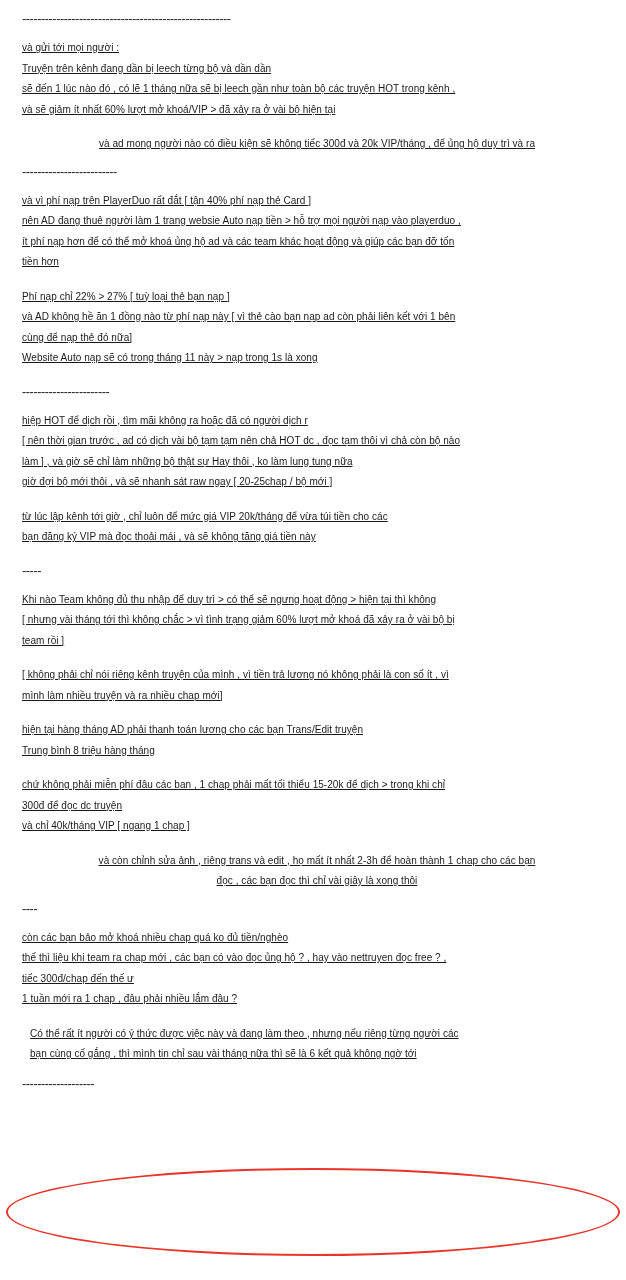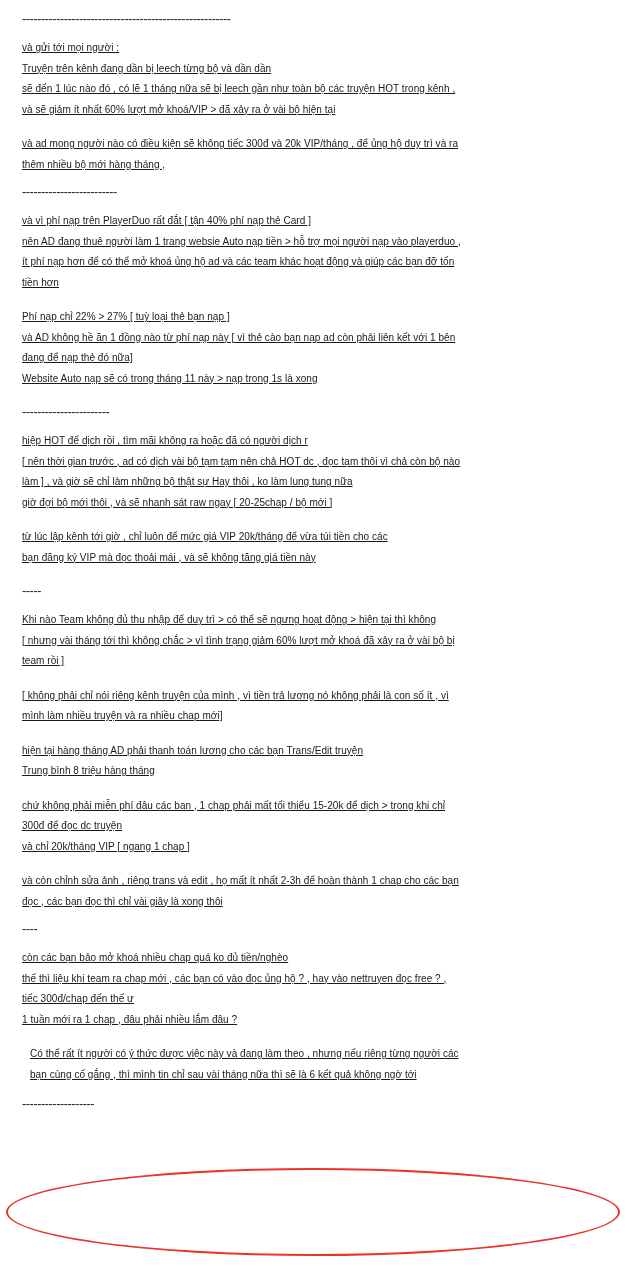--- a/index.html
+++ b/index.html
@@ -33,20 +33,21 @@
   }
   .sep {
     font-size: 12.6px;
     line-height: 18px;
     letter-spacing: -0.4px;
     color: #1a1a1a;
     white-space: pre;
   }
   .block.tight {
     margin-bottom: 8px;
+    text-align: center;
   }
   .block.sep-block {
     margin: 0 0 10px 0;
   }
   
   #highlight-ellipse {
     position: absolute;
     left: 6px;
     top: 1168px;
     width: 614px;
@@ -71,38 +72,37 @@
 
   <div class="block">
     <div class="line">và gửi tới mọi người :</div>
     <div class="line">Truyện trên kênh đang dần bị leech từng bộ và dần dần</div>
     <div class="line">sẽ đến 1 lúc nào đó , có lẽ 1 tháng nữa sẽ bị leech gần như toàn bộ các truyện HOT trong kênh ,</div>
     <div class="line">và sẽ giảm ít nhất 60% lượt mở khoá/VIP &gt; đã xảy ra ở vài bộ hiện tại</div>
   </div>
 
   <div class="block tight">
     <div class="line">và ad mong người nào có điều kiện sẽ không tiếc 300đ và 20k VIP/tháng , để ủng hộ duy trì và ra</div>
-    <div class="line">thêm nhiều bộ mới hàng tháng ,</div>
   </div>
 
   <div class="block sep-block">
     <div class="sep">-------------------------</div>
   </div>
 
   <div class="block">
     <div class="line">và vì phí nạp trên PlayerDuo rất đắt [ tận 40% phí nạp thẻ Card ]</div>
     <div class="line">nên AD đang thuê người làm 1 trang websie Auto nạp tiền &gt; hỗ trợ mọi người nạp vào playerduo ,</div>
     <div class="line">ít phí nạp hơn để có thể mở khoá ủng hộ ad và các team khác hoạt động và giúp các bạn đỡ tốn</div>
     <div class="line">tiền hơn</div>
   </div>
 
   <div class="block">
     <div class="line">Phí nạp chỉ 22% &gt; 27% [ tuỳ loại thẻ bạn nạp ]</div>
     <div class="line">và AD không hề ăn 1 đồng nào từ phí nạp này [ vì thẻ cào bạn nạp ad còn phải liên kết với 1 bên</div>
-    <div class="line">đang để nạp thẻ đó nữa]</div>
+    <div class="line">cùng để nạp thẻ đó nữa]</div>
     <div class="line">Website Auto nạp sẽ có trong tháng 11 này &gt; nạp trong 1s là xong</div>
   </div>
 
   <div class="block sep-block">
     <div class="sep">-----------------------</div>
   </div>
 
   <div class="block">
     <div class="line">hiệp HOT để dịch rồi , tìm mãi không ra hoặc đã có người dịch r</div>
     <div class="line">[ nên thời gian trước , ad có dịch vài bộ tạm tạm nên chả HOT dc , đọc tạm thôi vì chả còn bộ nào</div>
@@ -131,21 +131,21 @@
   </div>
 
   <div class="block">
     <div class="line">hiện tại hàng tháng AD phải thanh toán lương cho các bạn Trans/Edit truyện</div>
     <div class="line">Trung bình 8 triệu hàng tháng</div>
   </div>
 
   <div class="block">
     <div class="line">chứ không phải miễn phí đâu các ban , 1 chap phải mất tối thiểu 15-20k để dịch &gt; trong khi chỉ</div>
     <div class="line">300đ để đọc dc truyện</div>
-    <div class="line">và chỉ 20k/tháng VIP [ ngang 1 chap ]</div>
+    <div class="line">và chỉ 40k/tháng VIP [ ngang 1 chap ]</div>
   </div>
 
   <div class="block tight">
     <div class="line">và còn chỉnh sửa ảnh , riêng trans và edit , họ mất ít nhất 2-3h để hoàn thành 1 chap cho các bạn</div>
     <div class="line">đọc , các bạn đọc thì chỉ vài giây là xong thôi</div>
   </div>
 
   <div class="block sep-block">
     <div class="sep">----</div>
   </div>

